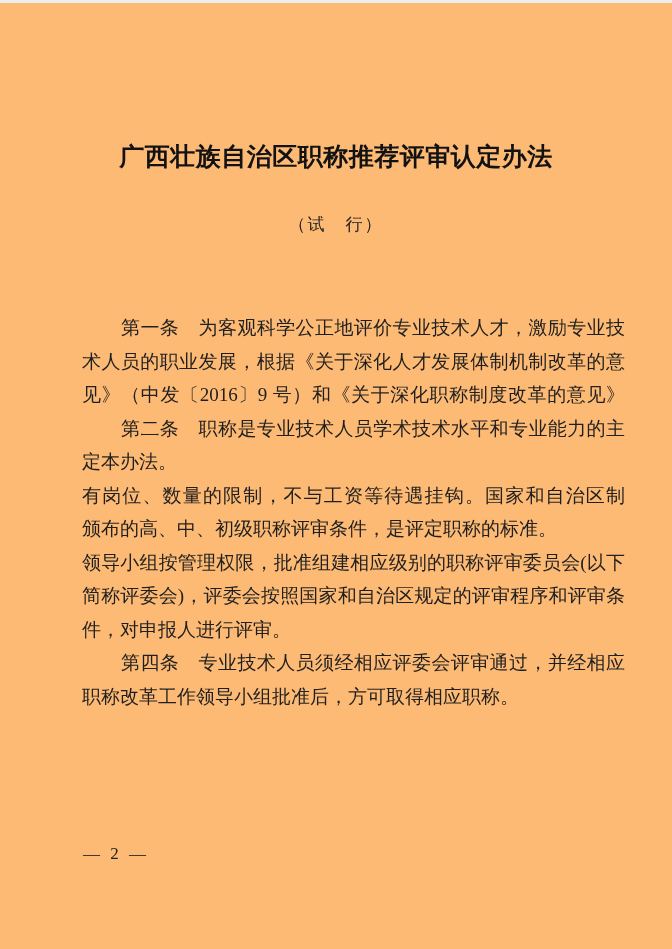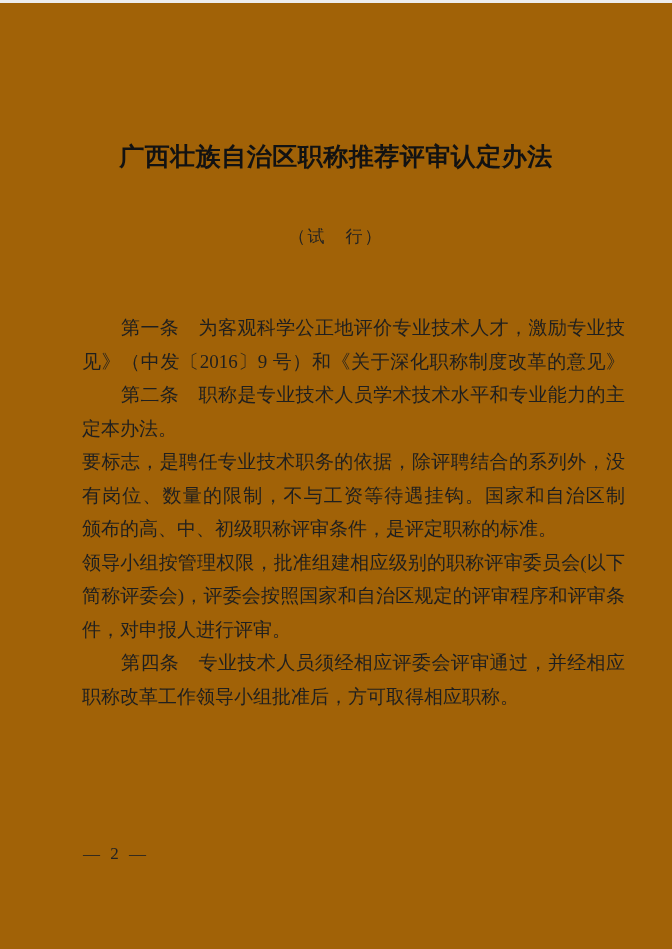--- a/index.html
+++ b/index.html
@@ -5,21 +5,21 @@
   html, body {
     margin: 0;
     padding: 0;
     background: #ffffff;
     font-family: "Liberation Serif", "DejaVu Serif", serif;
   }
   .page {
     position: relative;
     width: 672px;
     height: 949px;
-    background: #a16207;
+    background: #fdba74;
     overflow: hidden;
     color: #1f1f1f;
   }
   .scan-edge {
     position: absolute;
     top: 0; left: 0;
     width: 672px; height: 3px;
     background: #ededed;
   }
   .doc-title {
@@ -27,21 +27,21 @@
     top: 140px; left: 0;
     width: 672px;
     text-align: center;
     font-size: 25px;
     font-weight: bold;
     letter-spacing: 0.5px;
     color: #121212;
   }
   .doc-subtitle {
     position: absolute;
-    top: 225px; left: 0;
+    top: 213px; left: 0;
     width: 672px;
     text-align: center;
     font-size: 17px;
     letter-spacing: 2px;
     color: #222222;
   }
   .chapter-heading {
     position: absolute;
     top: 279px; left: 0;
     width: 672px;
@@ -92,25 +92,25 @@
   <div class="scan-edge"></div>
 
   <div class="doc-title">广西壮族自治区职称推荐评审认定办法</div>
 
   <div class="doc-subtitle">（试　行）</div>
 
 
   <div class="body-text">
 
     <div class="line first"><span class="article-label">第一条</span><span>　为客观科学公正地评价专业技术人才，激励专业技</span></div>
+    <div class="line just">术人员的职业发展，根据《关于深化人才发展体制机制改革的意</div>
     <div class="line just">见》（中发〔2016〕9 号）和《关于深化职称制度改革的意见》</div>
     <div class="line first"><span class="article-label">第二条</span><span>　职称是专业技术人员学术技术水平和专业能力的主</span></div>
 
     <div class="line">定本办法。</div>
-    <div class="line just">要标志，是聘任专业技术职务的依据，除评聘结合的系列外，没</div>
     <div class="line just">有岗位、数量的限制，不与工资等待遇挂钩。国家和自治区制定、</div>
     <div class="line">颁布的高、中、初级职称评审条件，是评定职称的标准。</div>
 
     <div class="line just">领导小组按管理权限，批准组建相应级别的职称评审委员会(以下</div>
     <div class="line just">简称评委会)，评委会按照国家和自治区规定的评审程序和评审条</div>
     <div class="line">件，对申报人进行评审。</div>
 
     <div class="line first"><span class="article-label">第四条</span><span>　专业技术人员须经相应评委会评审通过，并经相应</span></div>
     <div class="line">职称改革工作领导小组批准后，方可取得相应职称。</div>
 

